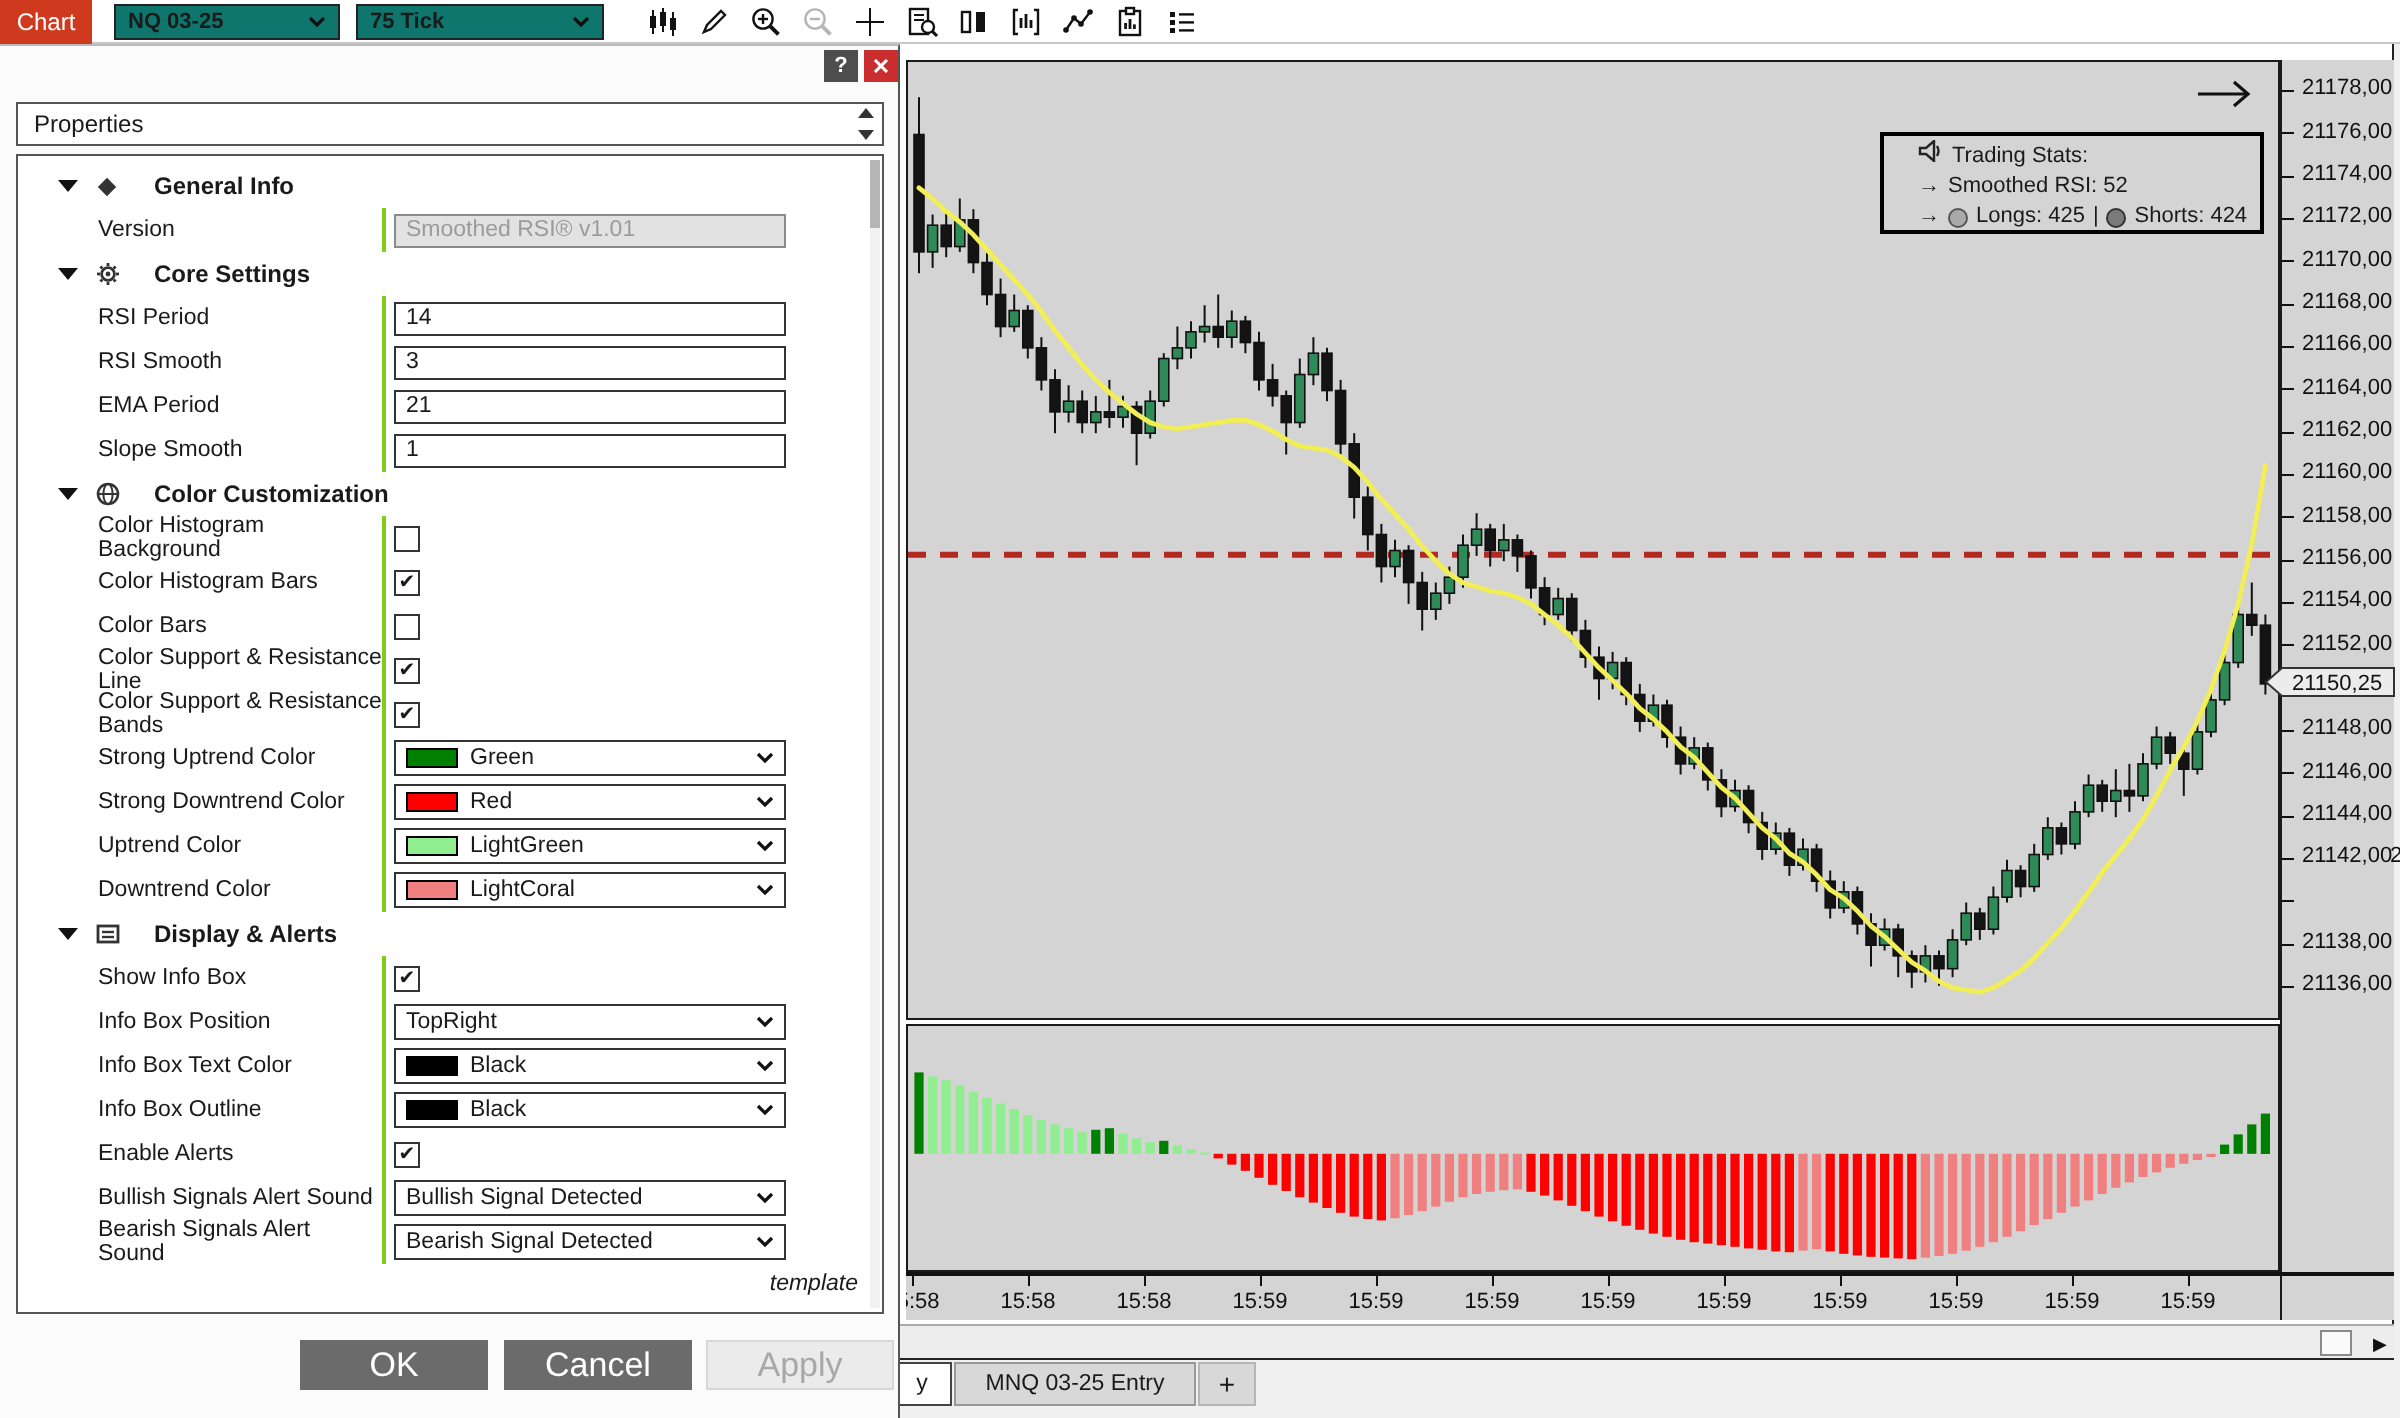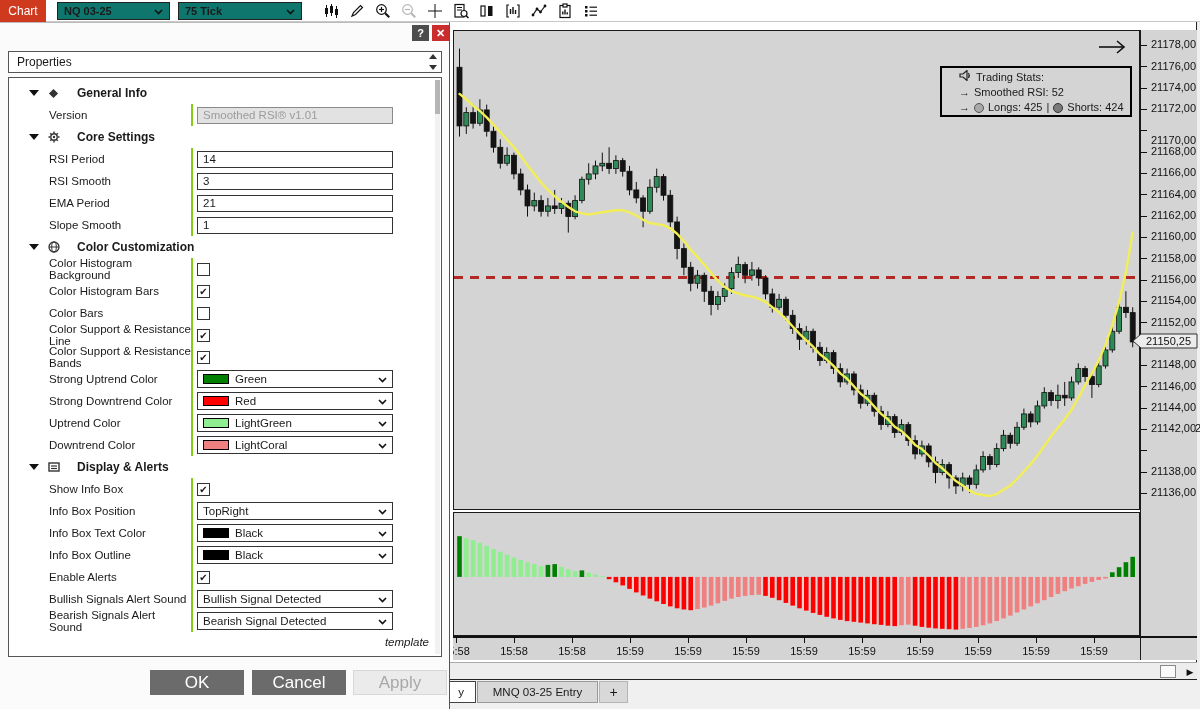--- a/index.html
+++ b/index.html
@@ -557,21 +557,21 @@
     </svg>
   <div class="ptick" style="top: 14.9px;"></div>
       <div class="plabel" style="top: 8.4px;">21178,00</div>
       <div class="ptick" style="top: 36.3px;"></div>
       <div class="plabel" style="top: 29.8px;">21176,00</div>
       <div class="ptick" style="top: 57.6px;"></div>
       <div class="plabel" style="top: 51.1px;">21174,00</div>
       <div class="ptick" style="top: 78.9px;"></div>
       <div class="plabel" style="top: 72.4px;">21172,00</div>
       <div class="ptick" style="top: 100.3px;"></div>
-      <div class="plabel" style="top: 93.8px; margin-top: 10px;">21170,00</div>
+      <div class="plabel" style="top: 93.8px;">21170,00</div>
       <div class="ptick" style="top: 121.6px;"></div>
       <div class="plabel" style="top: 115.1px;">21168,00</div>
       <div class="ptick" style="top: 142.9px;"></div>
       <div class="plabel" style="top: 136.4px;">21166,00</div>
       <div class="ptick" style="top: 164.3px;"></div>
       <div class="plabel" style="top: 157.8px;">21164,00</div>
       <div class="ptick" style="top: 185.6px;"></div>
       <div class="plabel" style="top: 179.1px;">21162,00</div>
       <div class="ptick" style="top: 206.9px;"></div>
       <div class="plabel" style="top: 200.4px;">21160,00</div>

